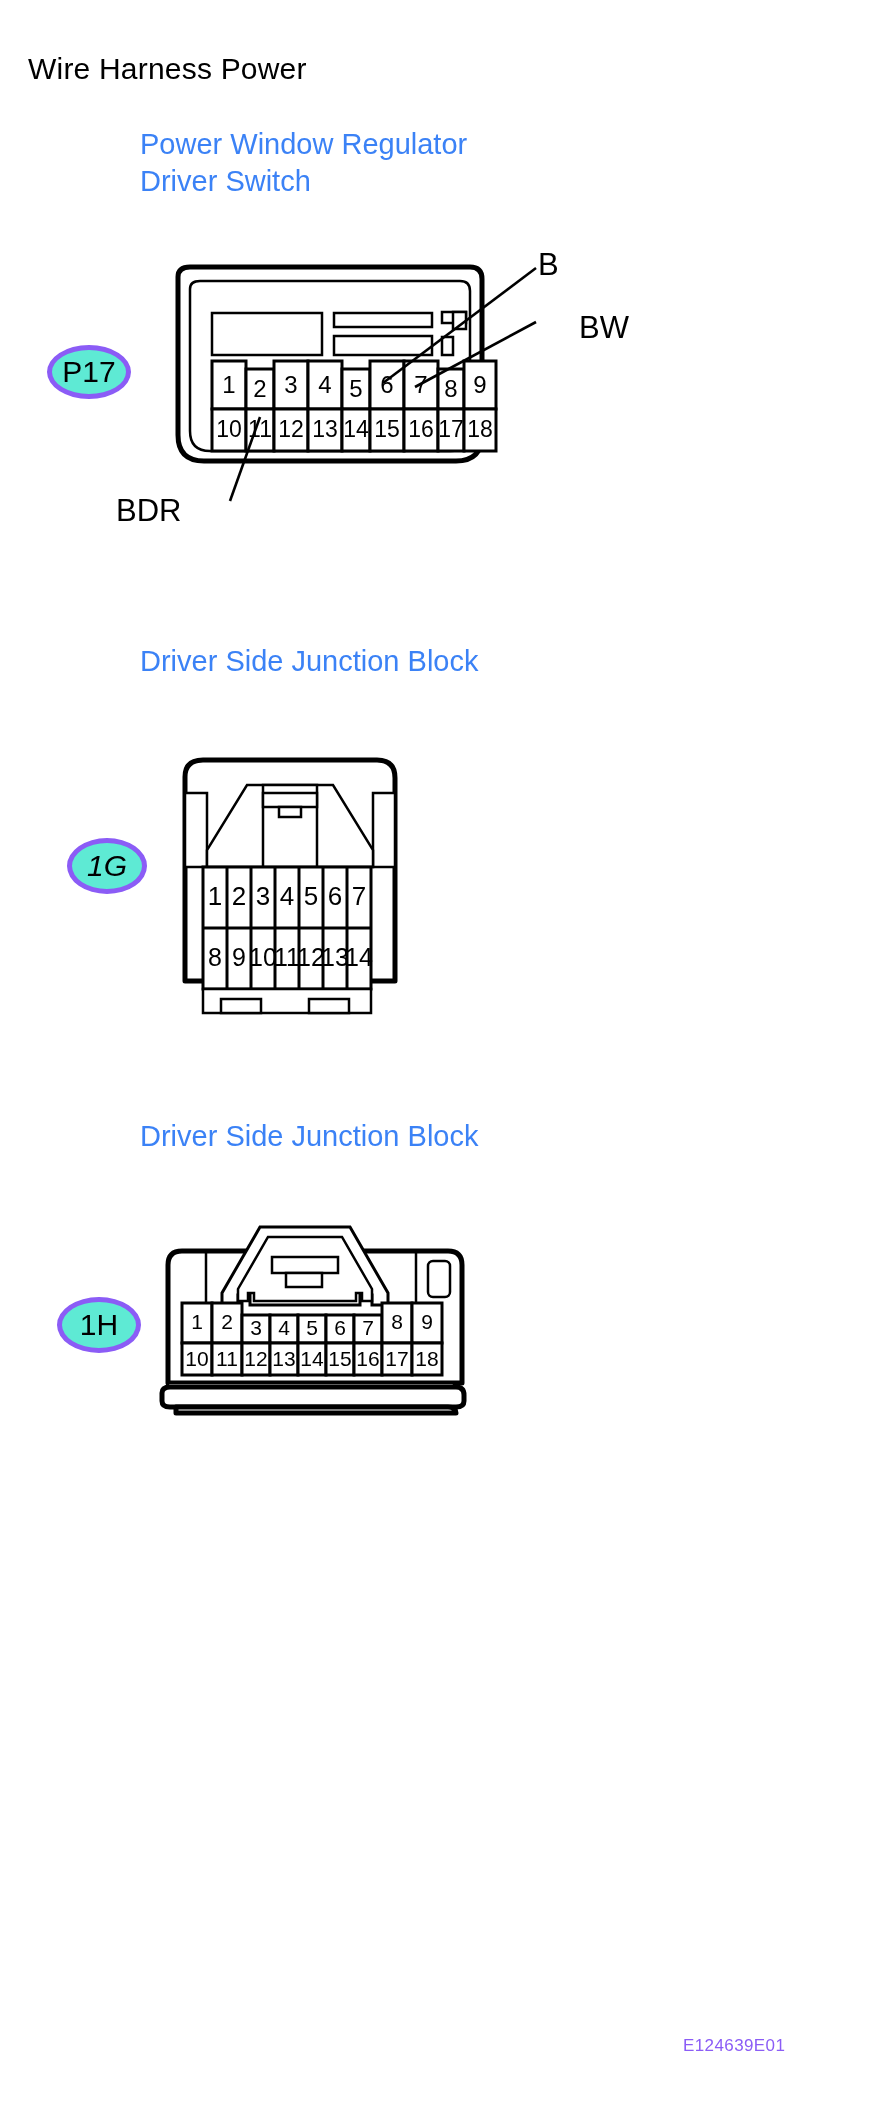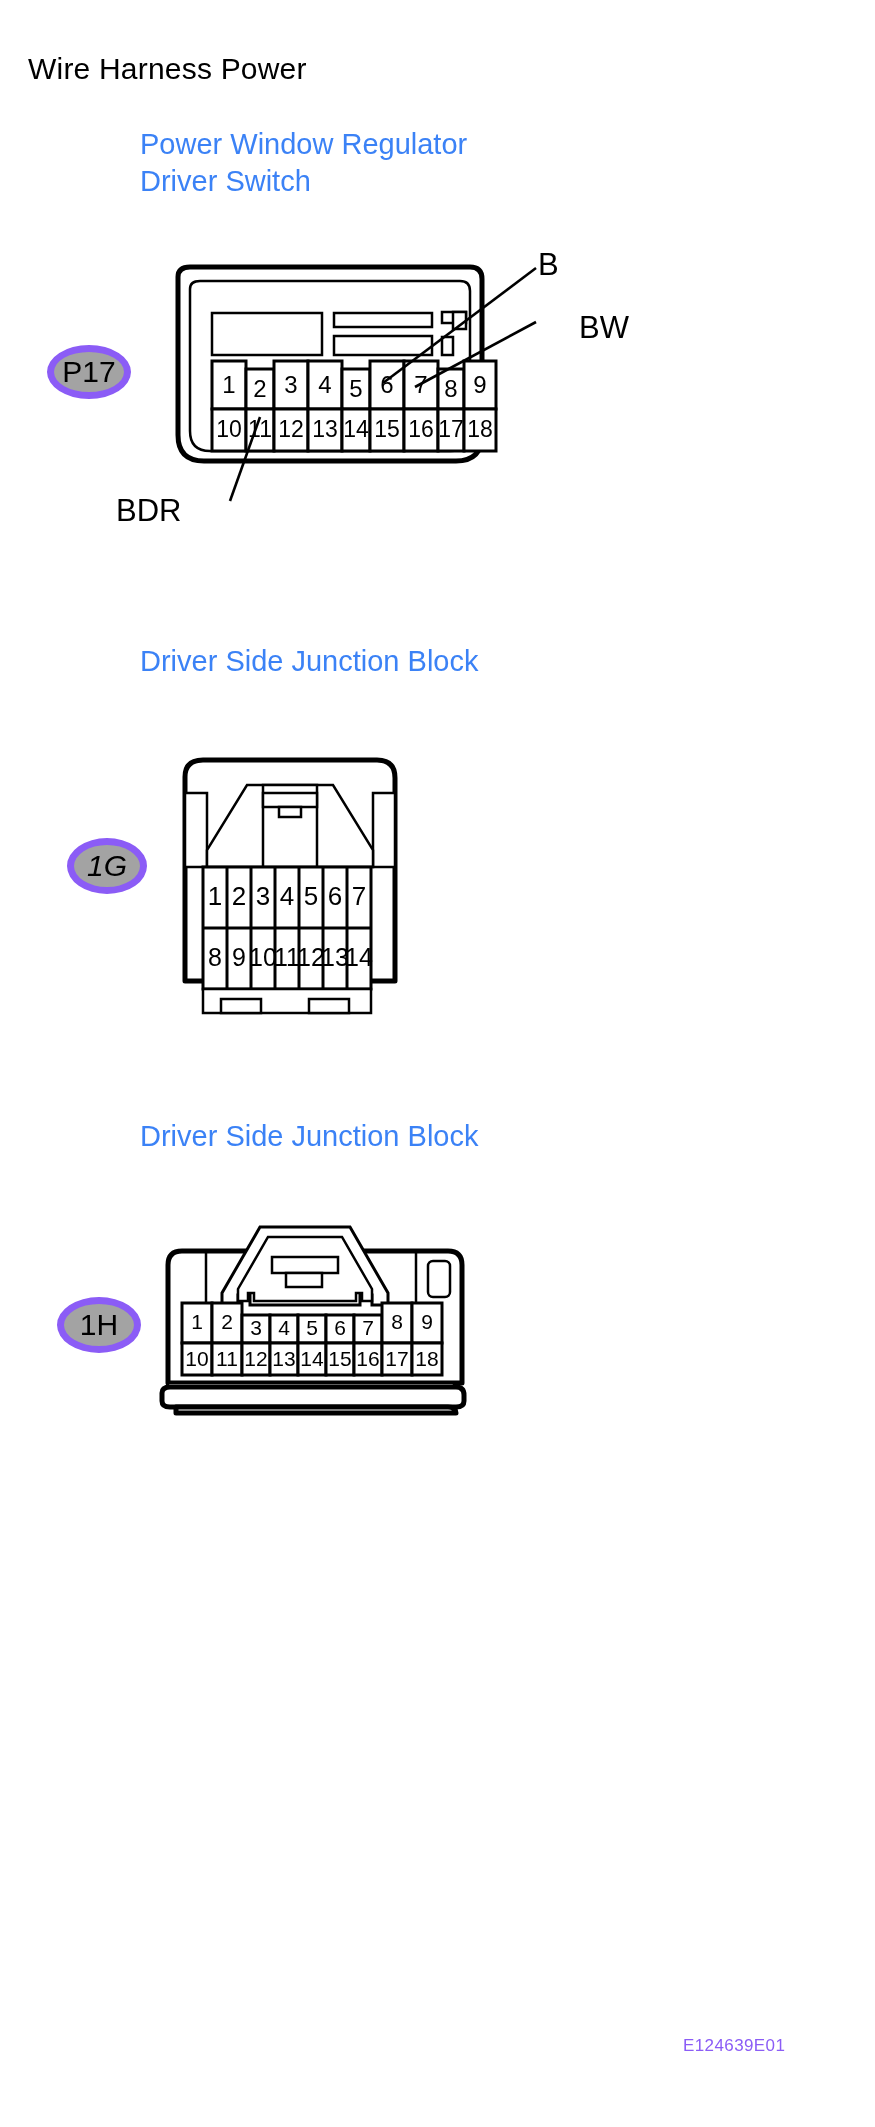--- a/index.html
+++ b/index.html
@@ -47,28 +47,28 @@
     position: absolute;
     font-size: 17px;
     letter-spacing: 0.4px;
     color: #8b5cf6;
     white-space: pre;
   }
 
   
   .idbubble {
     position: absolute;
-    border: 7px solid #8b5cf6;
+    border: 5px solid #8b5cf6;
     border-radius: 50%;
     display: flex;
     align-items: center;
     justify-content: center;
     font-size: 30px;
     box-sizing: border-box;
-    background: #a3a3a3;
+    background: #5eead4;
   }
 
   
   .cnv {
     position: absolute;
     overflow: visible;
   }
   .cnv .shell      { fill:#fff; stroke:#000; stroke-width:5;   stroke-linejoin:round; }
   .cnv .shell-in   { fill:#fff; stroke:#000; stroke-width:2.5; stroke-linejoin:round; }
   .cnv .part       { fill:#fff; stroke:#000; stroke-width:3;   stroke-linejoin:miter; }

